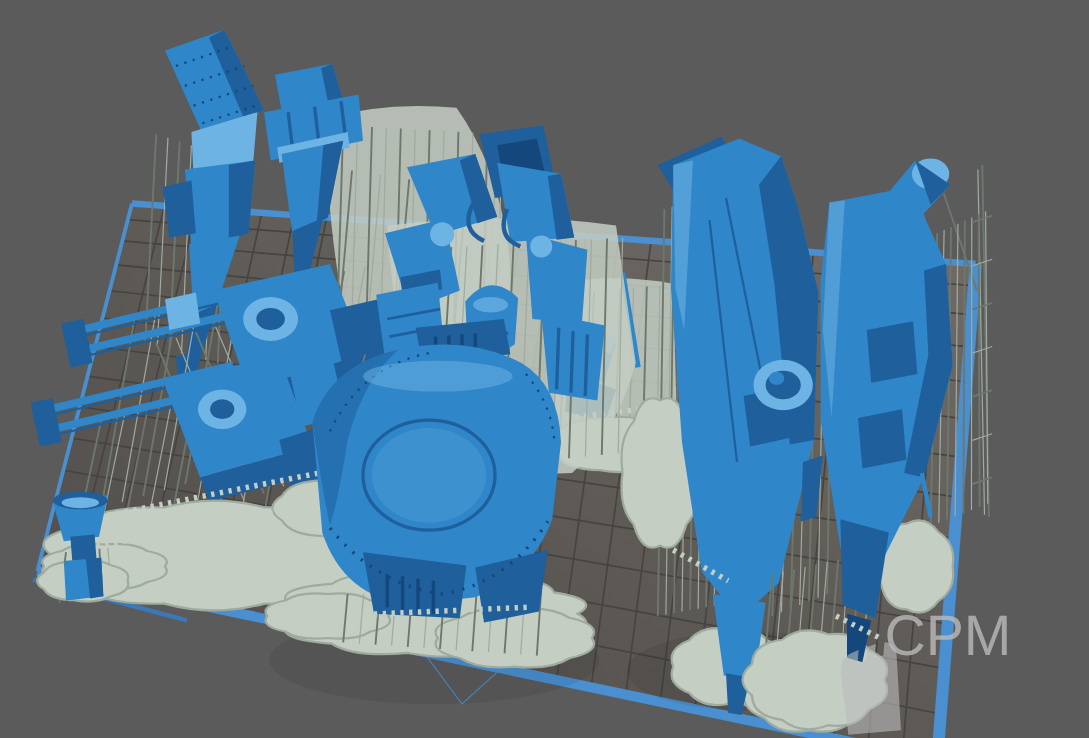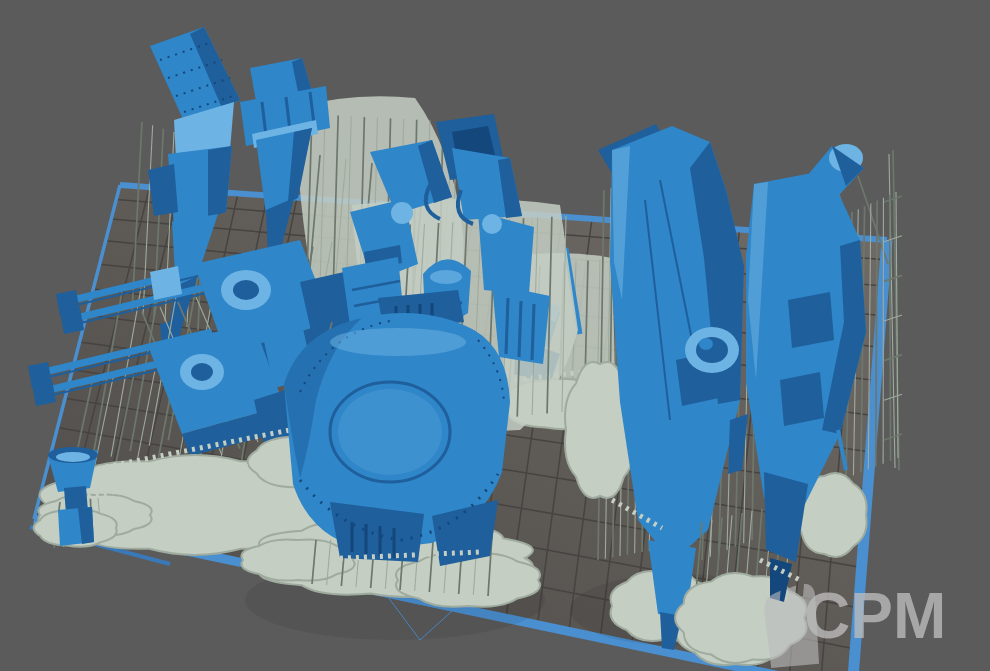--- a/index.html
+++ b/index.html
@@ -22,22 +22,22 @@
   .dtx{stroke:var(--model-blue-deep);fill:none;}
   .tex{stroke:var(--model-blue-deep);stroke-width:2;stroke-dasharray:2 6;fill:none;}
   
   .st{stroke:var(--support-dark);stroke-width:1.7;fill:none;}
   .st.lt{stroke:var(--support-mid);stroke-width:1.1;}
   .wall{fill:var(--support-light);opacity:.85;}
   .raft{fill:var(--support-light);stroke:var(--support-mid);stroke-width:2;}
   .nub{stroke:var(--support-light);stroke-width:5;stroke-dasharray:3 5;fill:none;}
   .shadow{fill:#000;opacity:.07;}
   
-  .wm-text{position:absolute;left:804px;top:584px;width:186px;
-    font-size:64px;line-height:1;font-weight:bold;letter-spacing:0px;
+  .wm-text{position:absolute;left:804px;top:552px;width:186px;
+    font-size:52px;line-height:1;font-weight:normal;letter-spacing:0px;
     color:var(--watermark-gray);opacity:.78;user-select:none;}
   .wm-icon{fill:var(--watermark-gray);opacity:.6;}
 </style>
 </head>
 <body>
 
 <div class="viewport">
 <svg id="scene" width="990" height="671" viewBox="0 0 990 671">
   <defs>
     <linearGradient id="pg" x1="0" y1="1" x2="1" y2="0">

